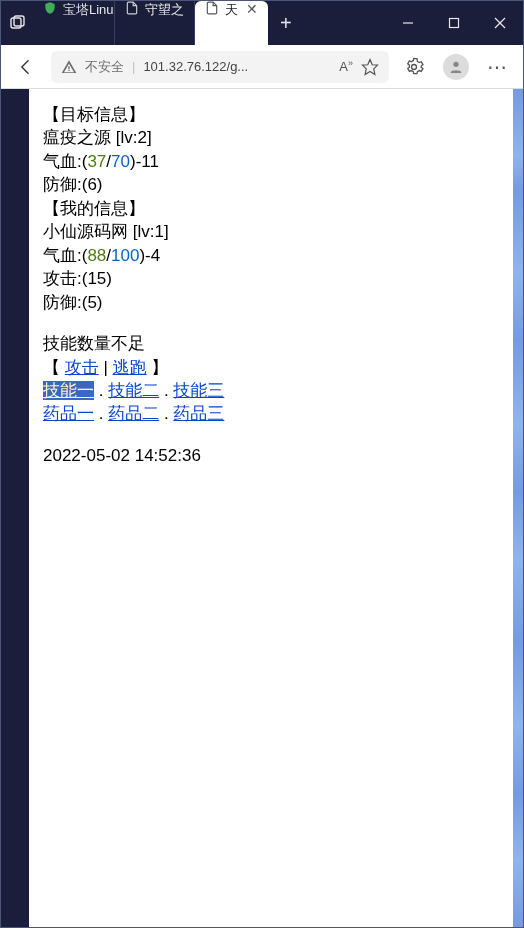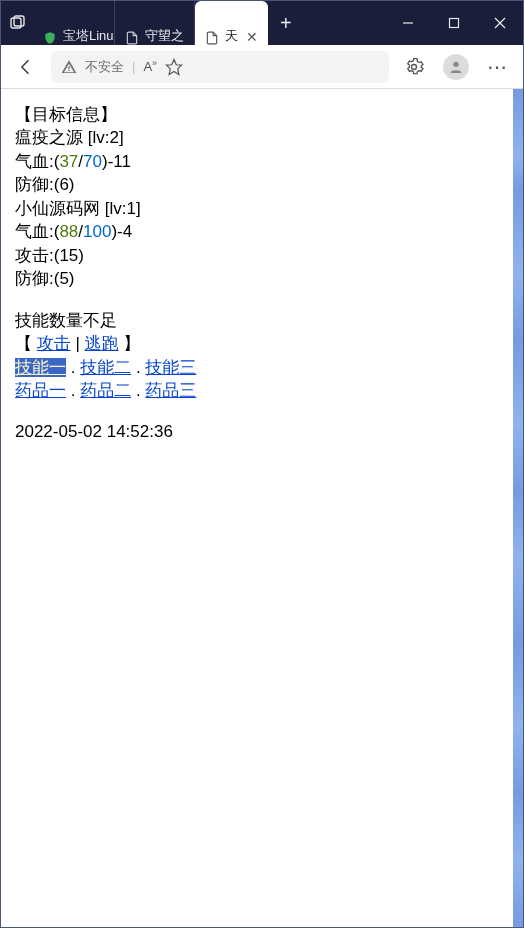--- a/index.html
+++ b/index.html
@@ -3,40 +3,40 @@
 <meta charset="utf-8">
 <style>
   * { margin: 0; padding: 0; box-sizing: border-box; }
   html, body { width: 524px; height: 928px; overflow: hidden; font-family: "Microsoft YaHei", Arial, sans-serif; }
   body { background: #1b1e3b; border: 1px solid #4a5578; }
 
   
   .titlebar { height: 44px; background: #1b1e3b; display: flex; align-items: stretch; }
   .tab-strip { display: flex; align-items: stretch; flex: 1; }
   .left-icons { display: flex; align-items: center; padding: 0 8px; gap: 10px; }
-  .tab { display: flex; align-items: flex-end; gap: 6px; padding: 0 10px; color: #e6e6e6; font-size: 13px; max-width: 82px; overflow: hidden; white-space: nowrap; cursor: pointer; }
+  .tab { display: flex; align-items: flex-start; gap: 6px; padding: 0 10px; color: #e6e6e6; font-size: 13px; max-width: 82px; overflow: hidden; white-space: nowrap; cursor: pointer; }
   .tab.inactive { background: transparent; border-right: 1px solid #3a3f63; }
   .tab.active { background: #ffffff; color: #222; border-top-left-radius: 6px; border-top-right-radius: 6px; }
   .tab .close { font-size: 14px; color: #555; margin-left: 2px; }
   .new-tab { display: flex; align-items: center; justify-content: center; width: 36px; color: #e6e6e6; font-size: 20px; cursor: pointer; }
   .win-controls { display: flex; }
   .win-btn { width: 46px; display: flex; align-items: center; justify-content: center; color: #e6e6e6; cursor: pointer; }
 
   
   .toolbar { height: 44px; background: #ffffff; display: flex; align-items: center; padding: 0 8px; gap: 8px; border-bottom: 1px solid #dcdcdc; }
   .icon-btn { width: 34px; height: 34px; display: flex; align-items: center; justify-content: center; color: #555; border-radius: 4px; cursor: pointer; }
   .addr { flex: 1; display: flex; align-items: center; background: #f3f3f3; border-radius: 6px; height: 32px; padding: 0 10px; gap: 8px; font-size: 13px; color: #444; }
   .addr .warn { font-size: 14px; color: #6e6e6e; }
   .addr .insecure { color: #6e6e6e; }
   .addr .sep { color: #c0c0c0; }
   .addr .url { color: #444; flex: 1; overflow: hidden; white-space: nowrap; text-overflow: ellipsis; }
   .avatar { width: 26px; height: 26px; background: #dcdcdc; border-radius: 50%; display: flex; align-items: center; justify-content: center; color: #777; }
 
   
-  .viewport { position: relative; background: #ffffff; height: calc(928px - 44px - 44px - 2px); overflow: hidden; }
+  .viewport { position: relative; background: #ffffff; height: calc(928px - 44px - 44px - 2px); overflow: hidden; margin-left: 28px; }
   .content { position: absolute; left: 0; top: 0; right: 10px; bottom: 0; background: #ffffff; overflow-y: auto; }
   .page { padding: 14px 10px 10px 14px; font-size: 17px; line-height: 1.38; color: #000; }
   .page a { color: #0645cc; text-decoration: underline; cursor: pointer; }
   .page a.selected { background: #3a66c7; color: #fef9c3; }
   .hp-cur { color: #4d7c0f; }
   .hp-max { color: #0066cc; }
   .row { white-space: nowrap; }
   .spacer { height: 18px; }
 
   
@@ -119,20 +119,21 @@
       </svg>
   </div>
   <div class="addr">
     <span class="warn">
       <svg width="16" height="16" viewBox="0 0 24 24" fill="#6e6e6e">
           <path d="M12 2 1 21h22L12 2zm0 5 7.5 13h-15L12 7zm-1 4h2v4h-2v-4zm0 5h2v2h-2v-2z"></path>
         </svg>
     </span>
     <span class="insecure">不安全</span>
     <span class="sep">|</span>
+    <span class="url">101.32.76.122/g...</span>
     <span style="color:#555;font-size:13px;">A<sup style="font-size:9px;">»</sup></span>
     <span style="color:#555;">
       <svg width="18" height="18" viewBox="0 0 24 24" fill="none" stroke="currentColor" stroke-width="1.6">
           <polygon points="12 2 15 9 22 9.5 17 14.5 18.5 22 12 18 5.5 22 7 14.5 2 9.5 9 9"></polygon>
         </svg>
     </span>
   </div>
   <div class="icon-btn">
     <svg width="20" height="20" viewBox="0 0 24 24" fill="none" stroke="#555" stroke-width="1.6">
         <path d="M20.7 13.3a8 8 0 0 0 0-2.6l2-1.6-2-3.4-2.4 1a8 8 0 0 0-2.2-1.3L15.6 2h-4l-.5 2.4a8 8 0 0 0-2.2 1.3l-2.4-1-2 3.4 2 1.6a8 8 0 0 0 0 2.6l-2 1.6 2 3.4 2.4-1a8 8 0 0 0 2.2 1.3l.5 2.4h4l.5-2.4a8 8 0 0 0 2.2-1.3l2.4 1 2-3.4-2-1.6z"></path>
@@ -158,20 +159,21 @@
       <div class="row">
         <span>瘟疫之源</span>
         <span> </span>
         <span>[lv:2]</span>
       </div>
       <div class="row">
         <span>气血:(</span><span class="hp-cur">37</span><span>/</span><span class="hp-max">70</span><span>)-11</span>
       </div>
       <div class="row">防御:(6)</div>
 
+      <div class="row">【我的信息】</div>
       <div class="row">
         <span>小仙源码网</span>
         <span> </span>
         <span>[lv:1]</span>
       </div>
       <div class="row">
         <span>气血:(</span><span class="hp-cur">88</span><span>/</span><span class="hp-max">100</span><span>)-4</span>
       </div>
       <div class="row">攻击:(15)</div>
       <div class="row">防御:(5)</div>

